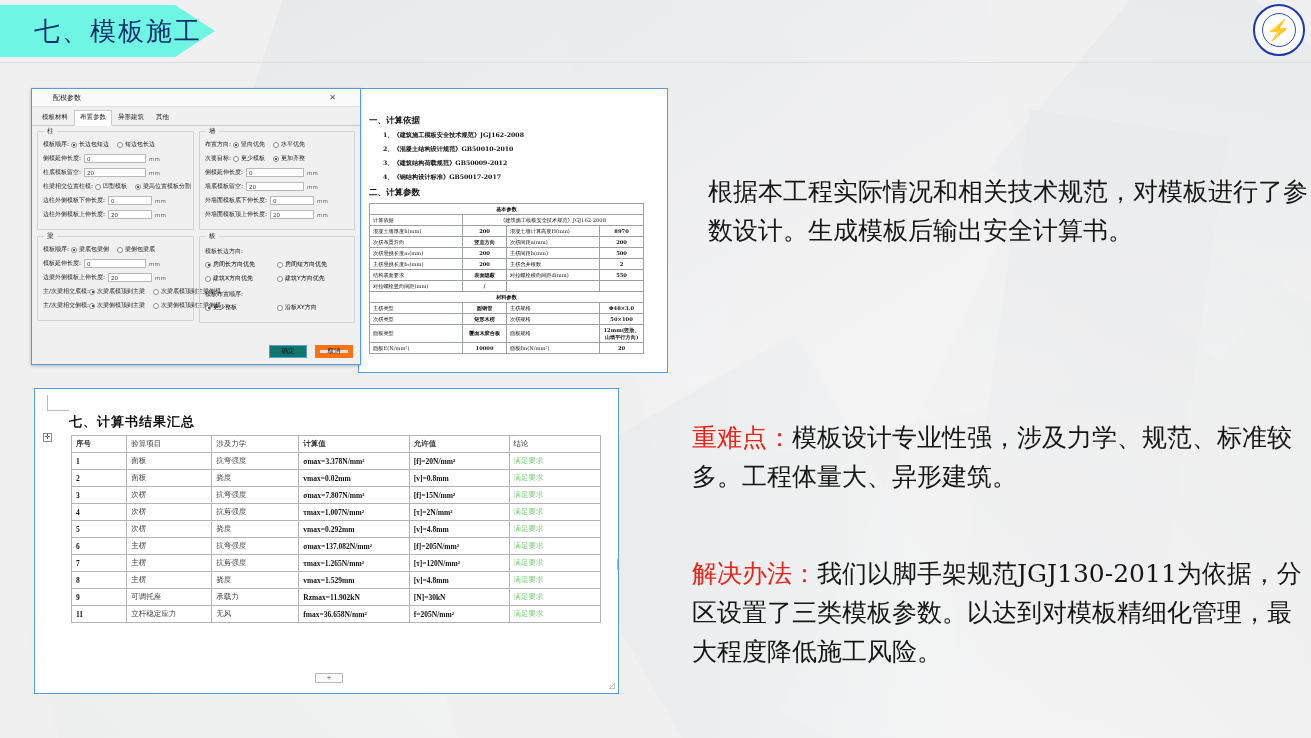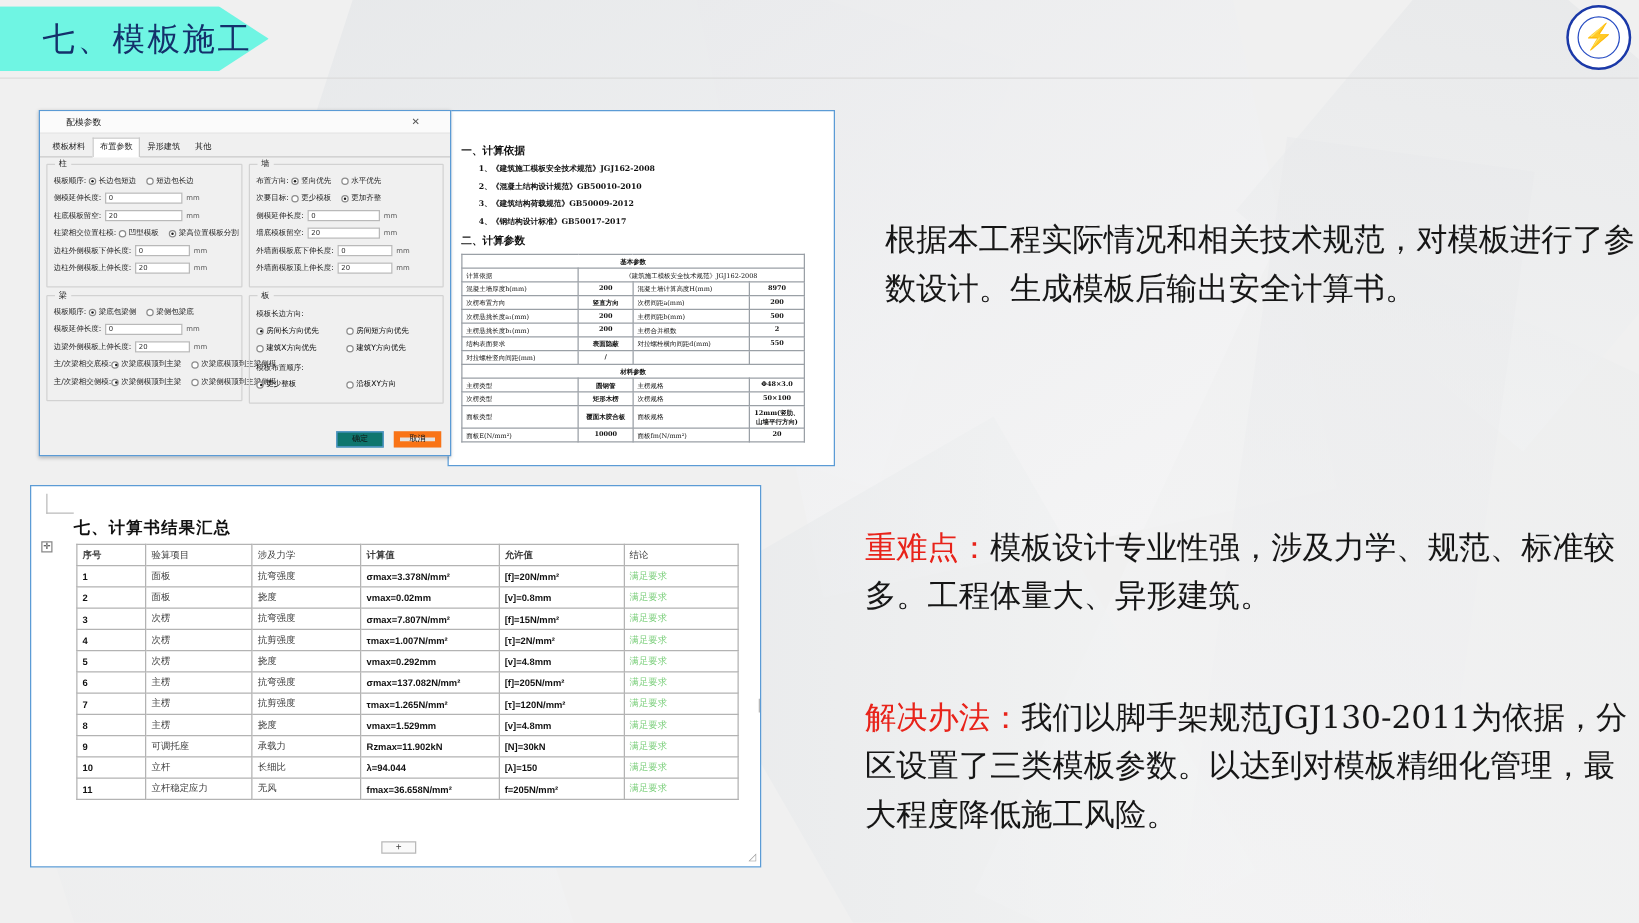--- a/index.html
+++ b/index.html
@@ -86,23 +86,23 @@
   .doc-h { font-size:8.5px; font-weight:bold; color:#111; margin:2px 0 4px 0; }
   .doc-li { font-size:6.2px; color:#111; margin:0 0 5px 14px; font-weight:bold;}
   .ptable { width:275px; border-collapse:collapse; margin-top:3px; font-size:5.2px; color:#111; }
   .ptable td { border:1px solid #9aa0a6; padding:1.5px 3px; height:10px; }
   .ptable td.c { text-align:center; }
   .ptable td.sec { text-align:center; font-weight:bold; }
   .ptable td.k { width:34%; }
   .ptable td.v { width:16%; text-align:center; font-weight:bold; }
 
   
-  .sum-panel { position:absolute; left:24px; top:388px; width:585px; height:306px;
+  .sum-panel { position:absolute; left:34px; top:388px; width:585px; height:306px;
                background:#fff; border:1px solid #5b9bd5; z-index:3; overflow:hidden;
-               font-family:Liberation Sans, sans-serif; }
+               font-family:Liberation Serif, serif; }
   .sum-inner { padding:16px 22px 0 22px; position:relative; }
   .corner-mark { position:absolute; left:12px; top:6px; width:22px; height:16px;
                  border-left:1px solid #bbb; border-bottom:1px solid #bbb; }
   .sum-h { font-size:13px; font-weight:bold; color:#111; letter-spacing:1px; margin:8px 0 4px 12px; }
   .tbl-cap { text-align:center; font-size:8px; font-weight:bold; color:#111; margin-bottom:1px; }
   .move-handle { position:absolute; left:8px; top:44px; width:9px; height:9px; border:1px solid #888;
                  background:#fff; font-size:7px; line-height:7px; text-align:center; color:#333; }
   .rtable { width:530px; border-collapse:collapse; margin-left:14px; font-size:7.5px; color:#3c3c3c; }
   .rtable td { border:1px solid #b3b3b3; padding:1px 4px; vertical-align:middle; height:17px; }
   .rtable .hd td { color:#3c3c3c; }
@@ -521,28 +521,20 @@
       </tr>
       <tr>
         <td class="idx">9</td>
         <td class="c2">可调托座</td>
         <td class="c3">承载力</td>
         <td class="c4">Rzmax=11.902kN</td>
         <td class="c5">[N]=30kN</td>
         <td class="c6">满足要求</td>
       </tr>
       <tr>
-        <td class="idx">10</td>
-        <td class="c2">立杆</td>
-        <td class="c3">长细比</td>
-        <td class="c4">λ=94.044</td>
-        <td class="c5">[λ]=150</td>
-        <td class="c6">满足要求</td>
-      </tr>
-      <tr>
         <td class="idx">11</td>
         <td class="c2">立杆稳定应力</td>
         <td class="c3">无风</td>
         <td class="c4">fmax=36.658N/mm²</td>
         <td class="c5">f=205N/mm²</td>
         <td class="c6">满足要求</td>
       </tr>
     </tbody>
       </table>
   </div>

